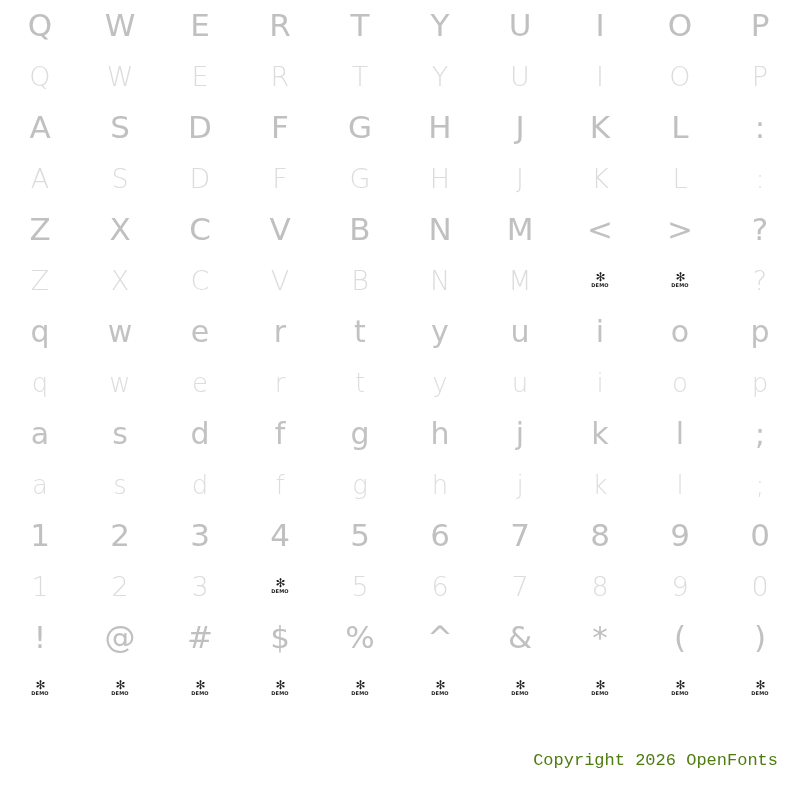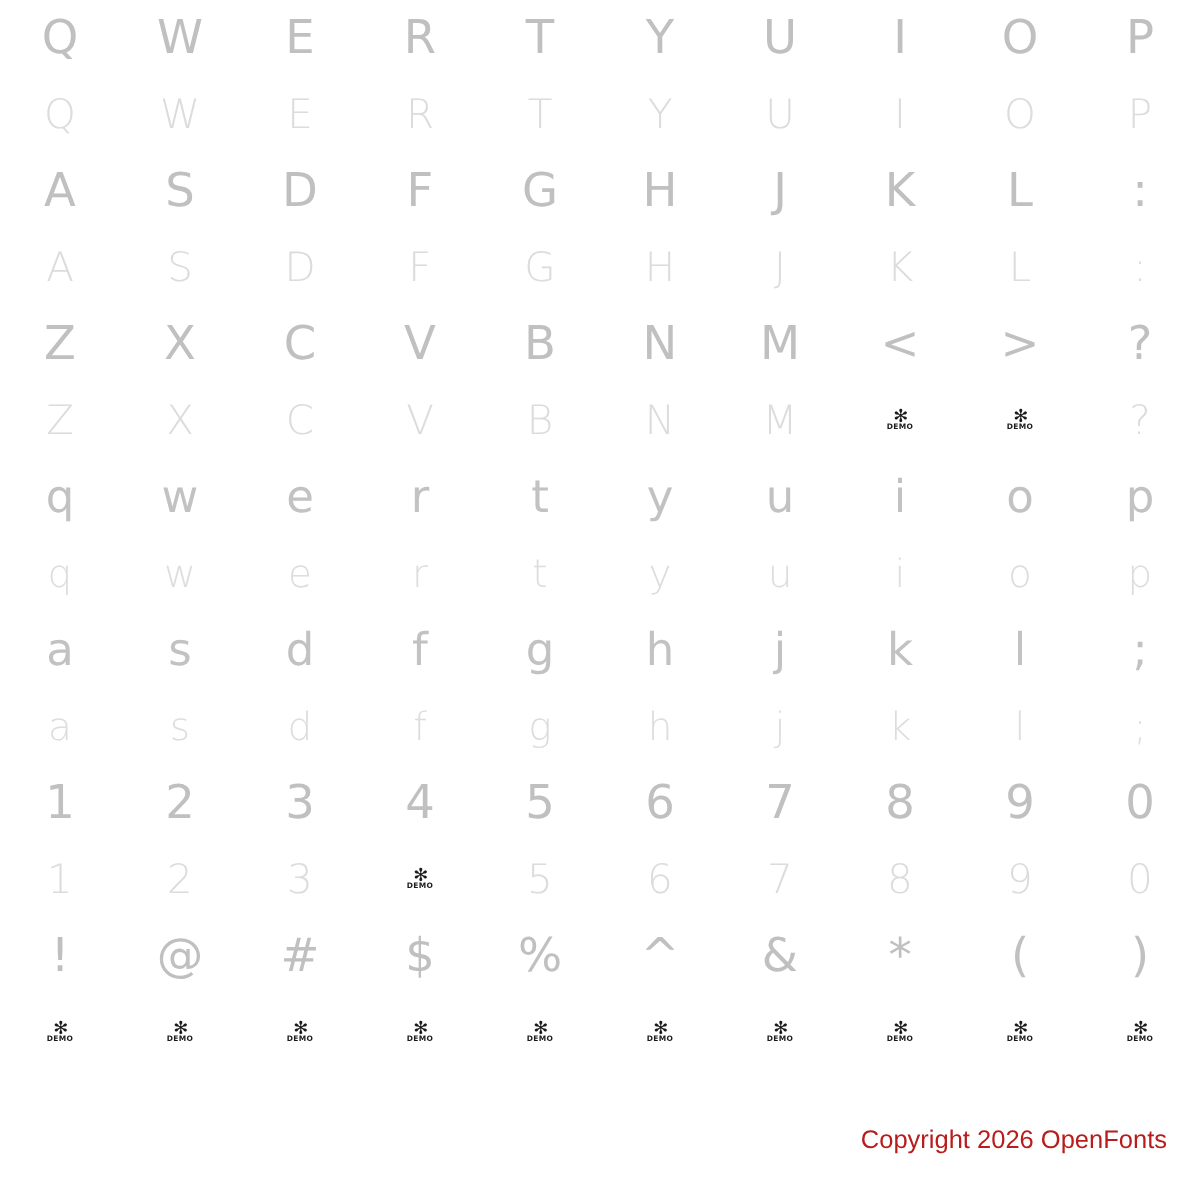--- a/index.html
+++ b/index.html
@@ -59,22 +59,22 @@
     font-family: "DejaVu Sans", sans-serif;
   }
   .demo.small .burst { font-size: 12px; line-height: 9px; }
   .demo.small .word  { font-size: 5px; }
 
   .copyright {
     position: absolute;
     right: 22px;
     bottom: 30px;
     font-size: 17px;
-    color: #b91c1c;
-    font-family: Liberation Sans, sans-serif;
+    color: #4d7c0f;
+    font-family: Liberation Mono, monospace;
     white-space: nowrap;
   }
 </style>
 </head>
 <body>
 
 <div id="page">
   <div class="grid">
       <div class="cell r-dark-lg">Q</div>
       <div class="cell r-dark-lg">W</div>

